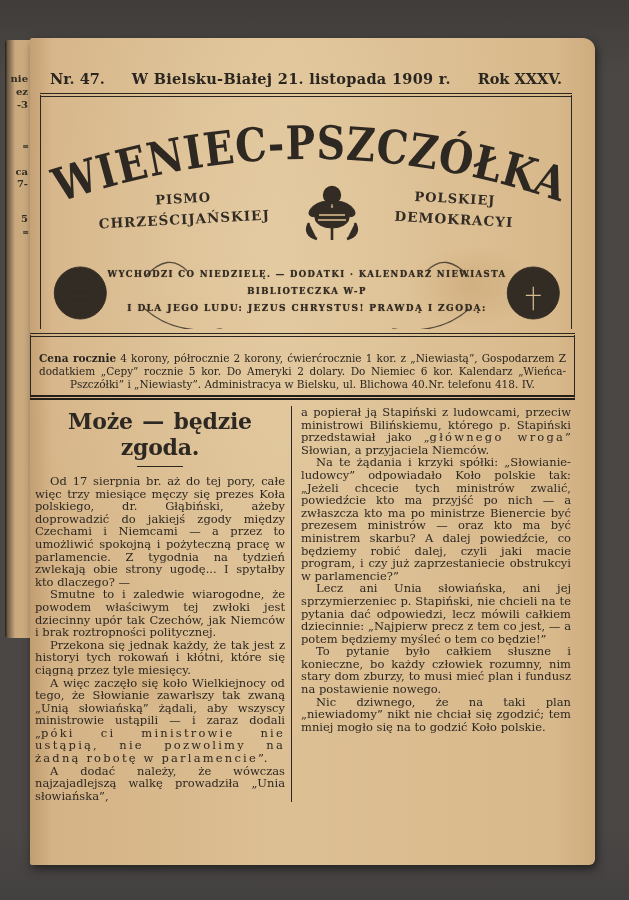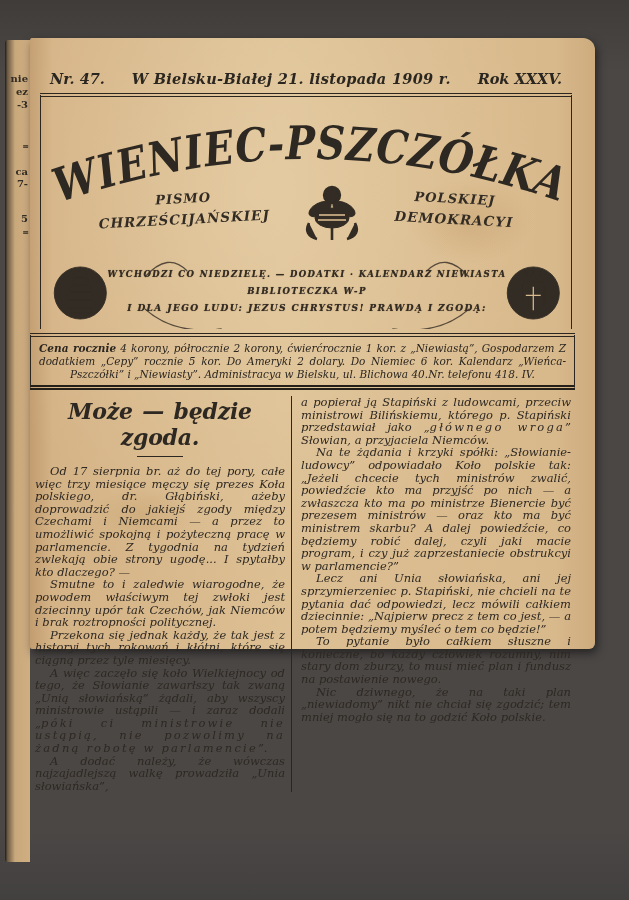--- a/index.html
+++ b/index.html
@@ -4,40 +4,39 @@
 <style>
   html,body{margin:0;padding:0;}
   body{
     width:629px;height:900px;overflow:hidden;position:relative;
     background:linear-gradient(180deg,#3f3c3a 0,#4a4745 8%,#4a4745 92%,#434040 100%);
     font-family:"DejaVu Serif","Liberation Serif",serif;
     color:#2b2620;
   }
   
   .spine-sliver{
-    position:absolute;left:5px;top:40px;width:25px;height:822px;
+    position:absolute;left:5px;top:40px;width:25px;height:598px;
     background:linear-gradient(90deg,#1f1c1a 0,#6b5a43 10%,#c9a87c 40%,#cfae82 100%);
     border-radius:3px 0 0 3px;
   }
   .frag{position:absolute;right:2px;font-size:10px;font-weight:bold;color:#332c24;line-height:10px;}
   .frag-0{top:34px}.frag-1{top:47px}.frag-2{top:60px}
   .frag-3{top:101px;font-size:8px;letter-spacing:-1px}
   .frag-4{top:127px}.frag-5{top:139px}.frag-6{top:174px}
   .frag-7{top:187px;font-size:8px;letter-spacing:-1px}
   
   .page{
-    position:absolute;left:30px;top:38px;width:565px;height:611px;
+    position:absolute;left:30px;top:38px;width:565px;height:827px;
     background:
       radial-gradient(ellipse 90px 60px at 78% 30%, rgba(166,118,58,.20), transparent 70%),
       radial-gradient(ellipse 70px 40px at 20% 78%, rgba(166,118,58,.16), transparent 70%),
       radial-gradient(ellipse at 40% 25%, rgba(255,240,208,.25), transparent 60%),
       linear-gradient(90deg,#c29d70 0,#d4b386 4%,#dcbf93 45%,#d8b98c 93%,#cdab7d 100%);
     border-radius:2px 12px 6px 2px;
     box-shadow:2px 4px 10px rgba(0,0,0,.5);
-    font-style:italic;
   }
   
   .dateline{
     display:flex;justify-content:space-between;align-items:baseline;
     margin:32px 33px 6px 20px;font-weight:bold;font-size:14.5px;
   }
   .dateline .mid{letter-spacing:.3px}
   
   .mast{
     margin:0 23px 0 10px;
@@ -67,21 +66,21 @@
   .sp-line{
     font-weight:bold;font-size:8.5px;letter-spacing:1.4px;color:#352d24;
     line-height:17px;text-shadow:0 0 .8px rgba(52,44,34,.85);white-space:nowrap;
   }
   .sp-line.b{font-size:9px}
   
   .subscr{
     margin:4px 20px 0 0;
     border-top:4px double #2b2620;border-bottom:5px double #242019;
     border-left:1px solid #2b2620;border-right:1px solid #2b2620;
-    padding:5px 8px 4px 8px;
+    padding:15px 8px 4px 8px;
   }
   .subscr p{margin:0;font-size:10.5px;line-height:13px;text-align:justify;text-align-last:center;}
   .subscr .lead{font-weight:bold;}
   
   .article{display:flex;margin:6px 24px 0 5px;}
   .col-left{width:250px;padding-right:6px;border-right:1.5px solid #2b2620;}
   .col-right{flex:1;padding-left:9px;}
   .art-title{
     margin:2px 0 0 0;font-size:22px;font-weight:bold;text-align:center;
     letter-spacing:-.2px;word-spacing:2px;color:#2e2822;line-height:26px;

